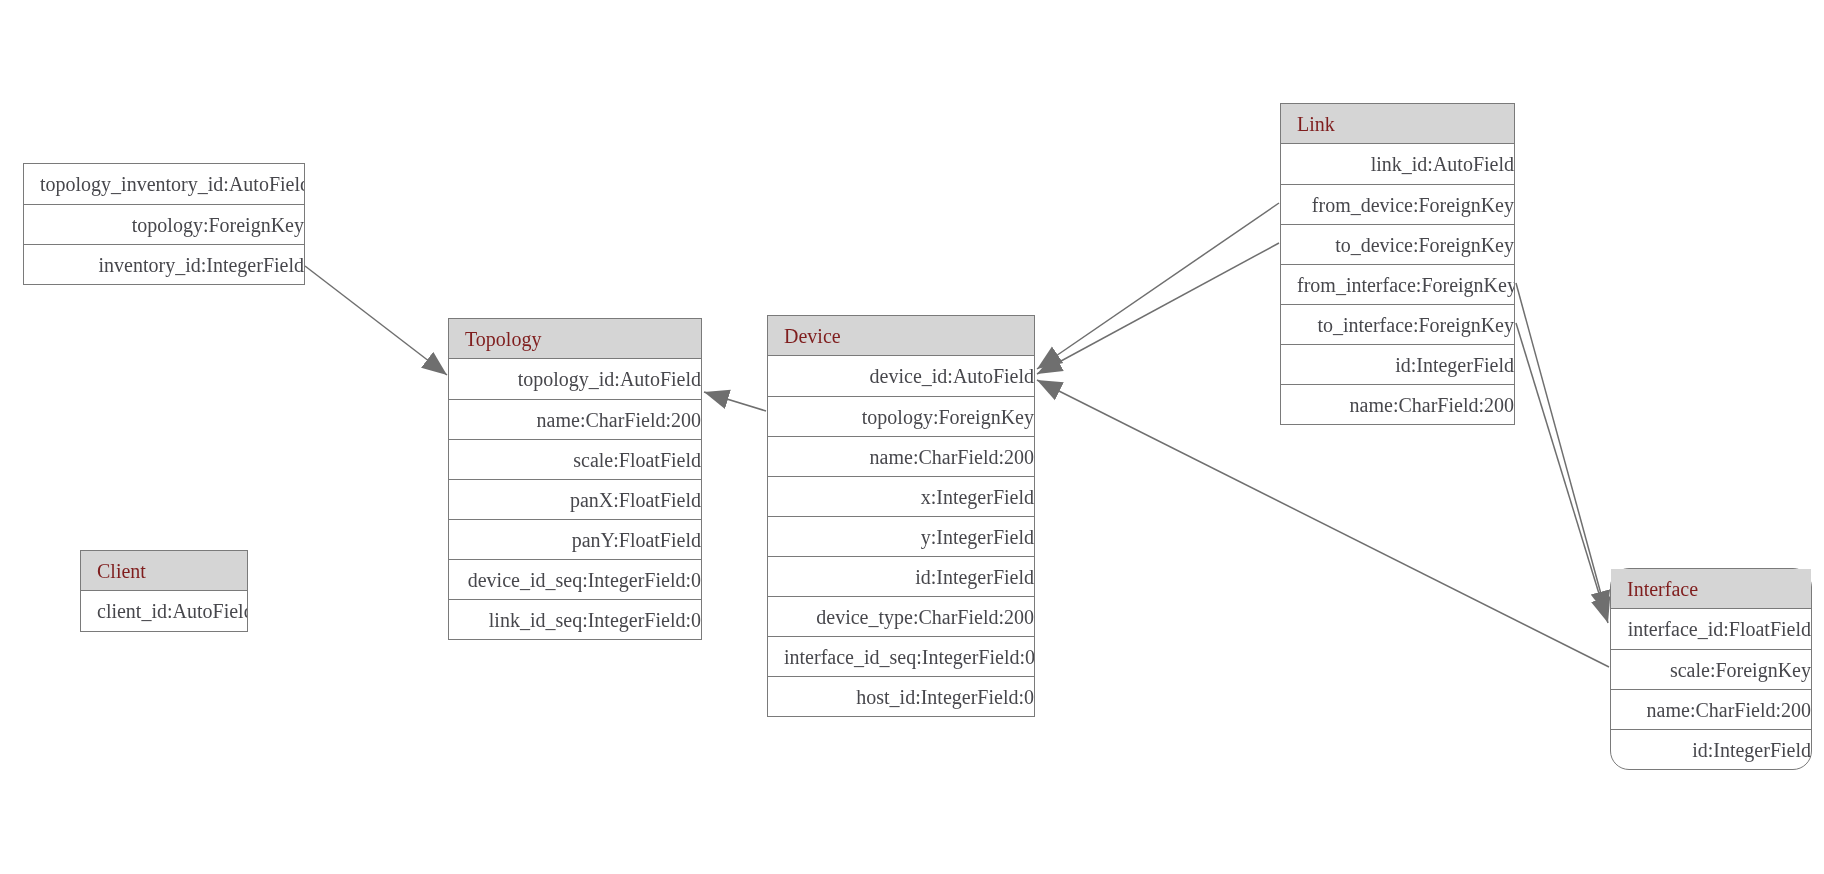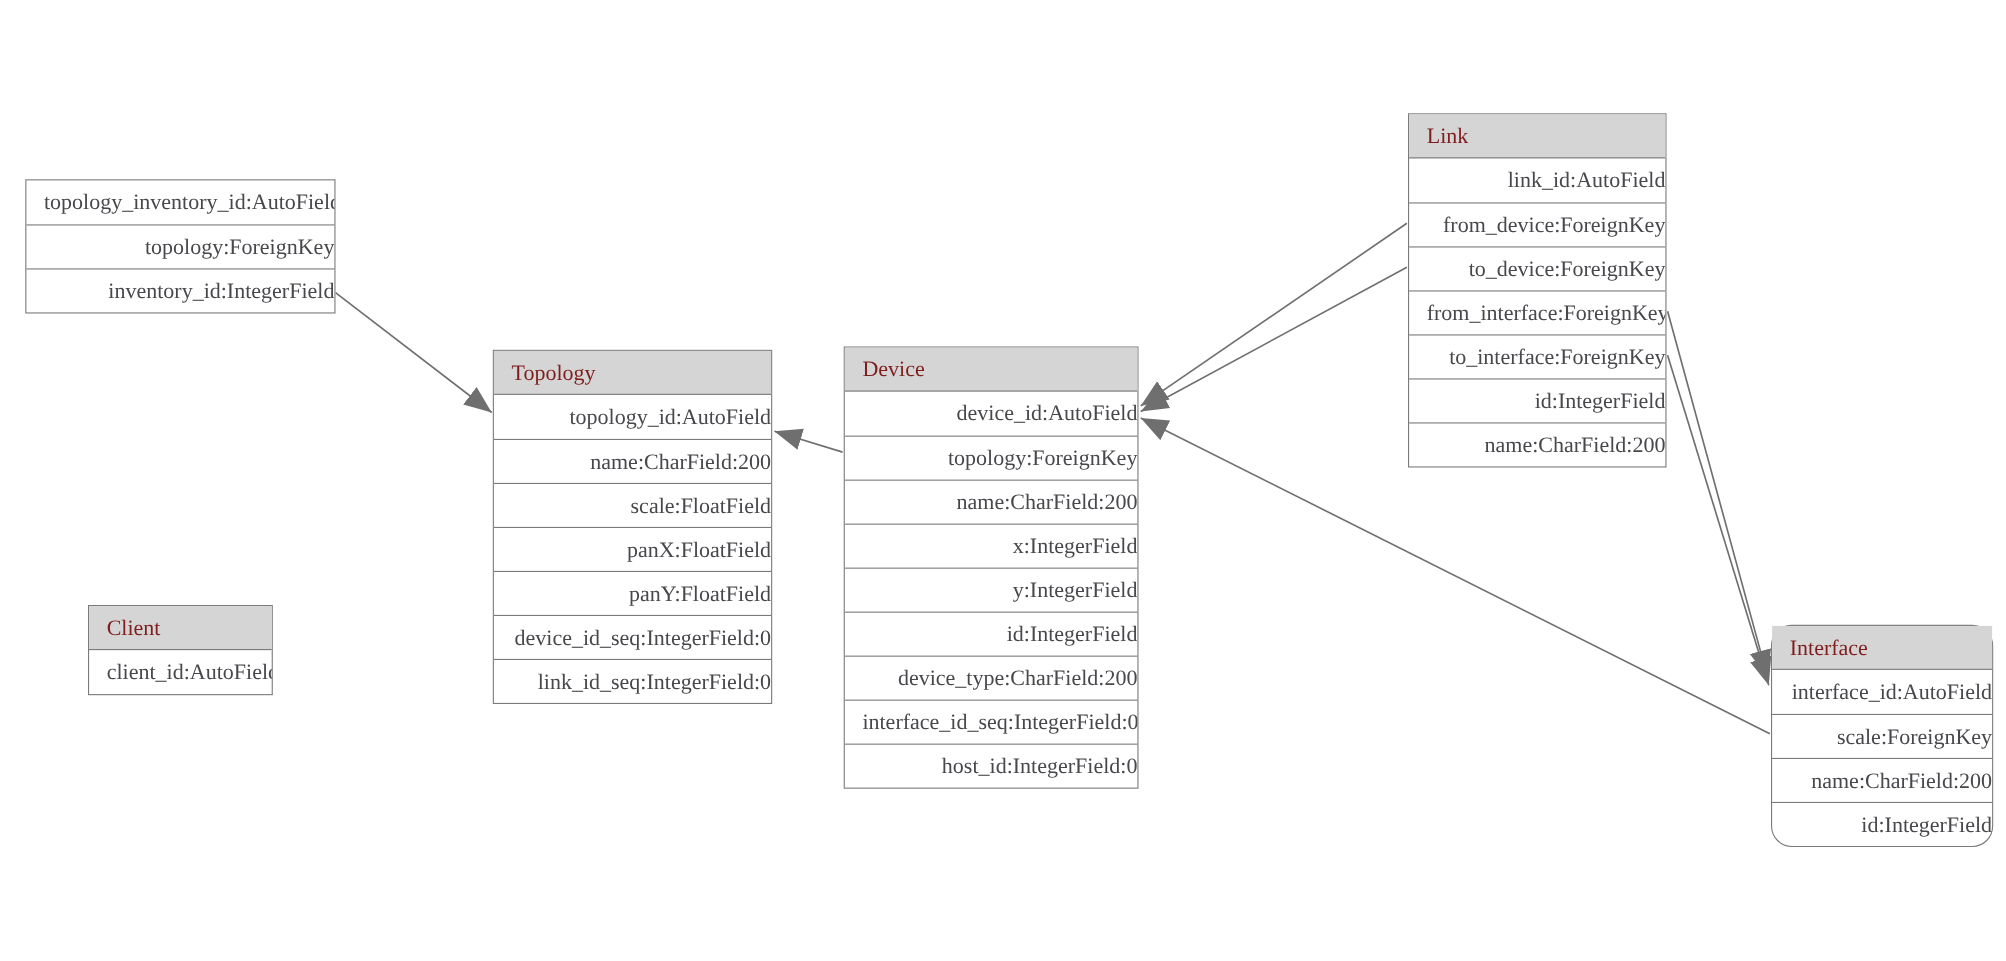--- a/index.html
+++ b/index.html
@@ -107,19 +107,19 @@
         <div class="entity-field">link_id:AutoField</div>
         <div class="entity-field">from_device:ForeignKey</div>
         <div class="entity-field">to_device:ForeignKey</div>
         <div class="entity-field">from_interface:ForeignKey</div>
         <div class="entity-field">to_interface:ForeignKey</div>
         <div class="entity-field">id:IntegerField</div>
         <div class="entity-field">name:CharField:200</div>
       </div>
       <div class="entity" style="left: 1610px; top: 568px; width: 202px; border-radius: 19px;">
         <div class="entity-header">Interface</div>
-        <div class="entity-field">interface_id:AutoField</div>
+        <div class="entity-field">interface_id:FloatField</div>
         <div class="entity-field">scale:ForeignKey</div>
         <div class="entity-field">name:CharField:200</div>
         <div class="entity-field">id:IntegerField</div>
       </div>
     </div>
 </div>
 
 </body></html>

